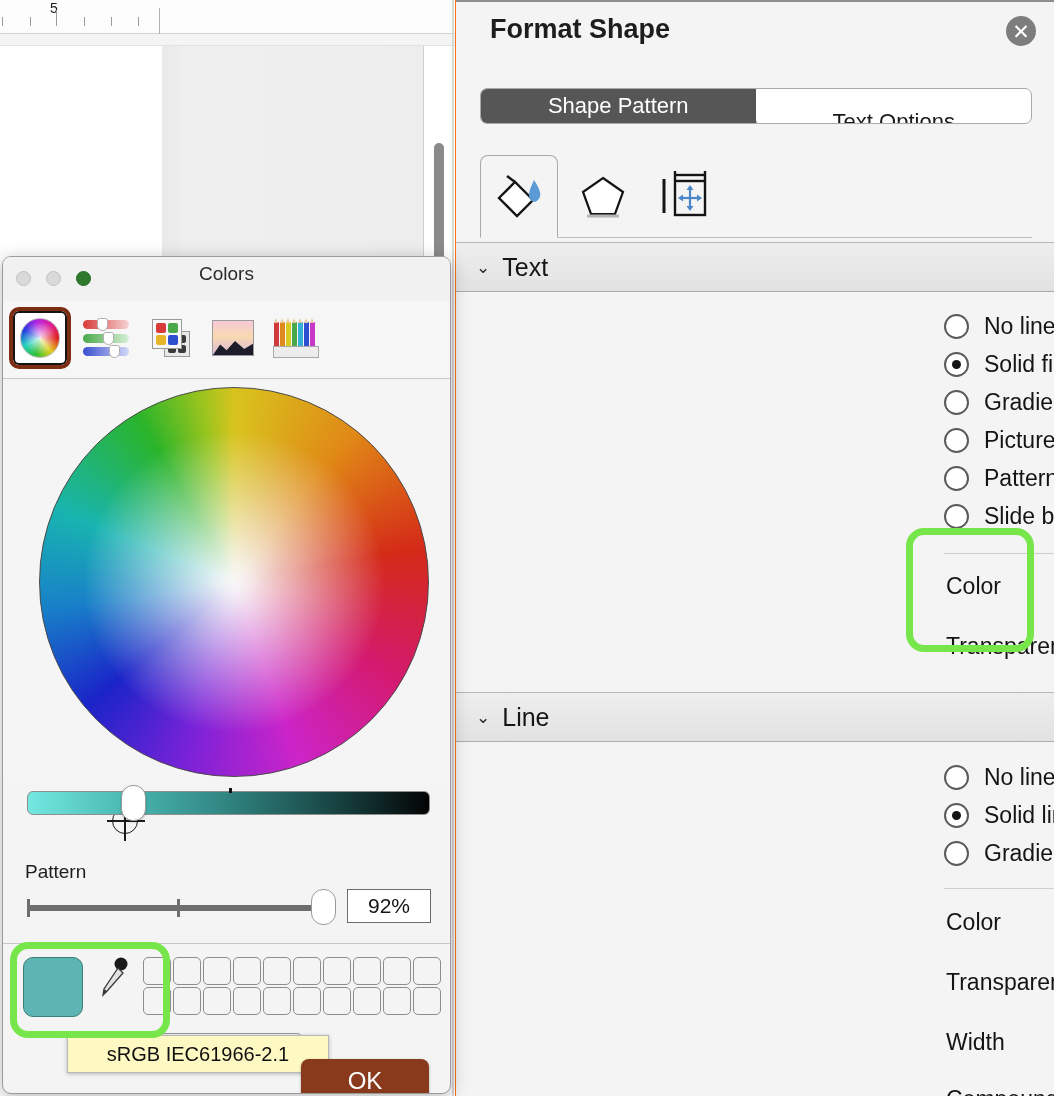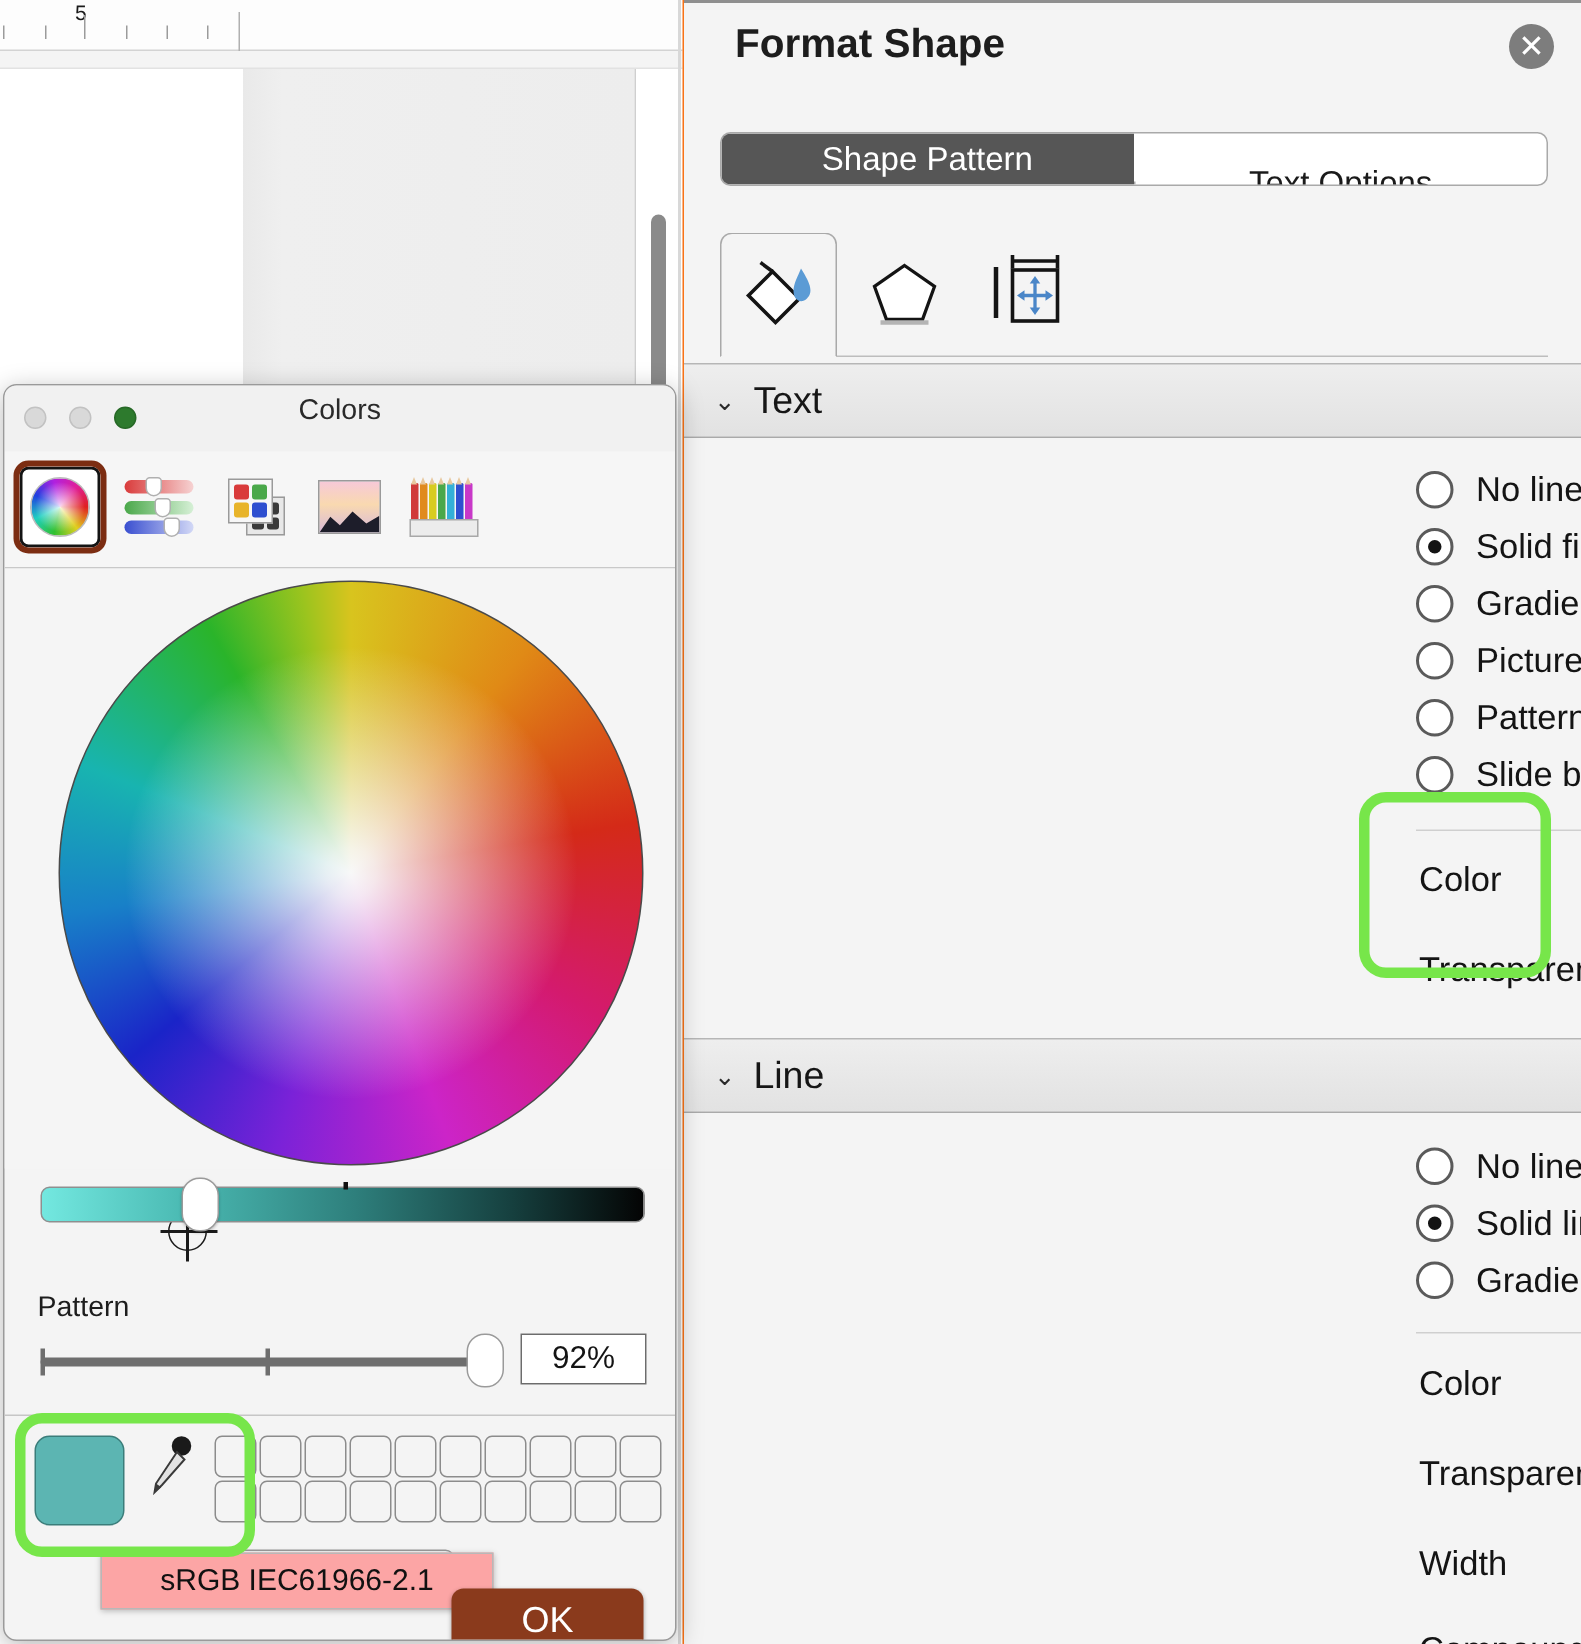--- a/index.html
+++ b/index.html
@@ -146,21 +146,21 @@
   }
   #swatch-grid .sw { border:1px solid #8c8c8c; border-radius:5px; background:#f4f4f4; }
 
   #profile-row { position:absolute; left:150px; top:776px; width:150px; height:28px; }
   #profile-btn {
     position:absolute; left:0; top:0; width:150px; height:28px;
     border:1px solid #9a9a9a; border-radius:6px; background:#f3f3f3;
   }
   #profile-tooltip {
     position:absolute; left:64px; top:778px; width:262px; height:38px;
-    background:#fca5a5; border:1px solid #b8b8b8;
+    background:#fef9c3; border:1px solid #b8b8b8;
     display:flex; align-items:center; justify-content:center;
     font-size:20px; color:#111; box-shadow:0 1px 4px rgba(0,0,0,.25);
   }
   #ok-btn {
     position:absolute; left:298px; top:778px; width:128px; height:44px;
     background:#8a3a1c; border-radius:8px; color:#fff; font-size:24px;
     display:flex; align-items:center; justify-content:center;
     box-shadow:0 1px 3px rgba(0,0,0,.3);
     margin-top:24px;
   }

